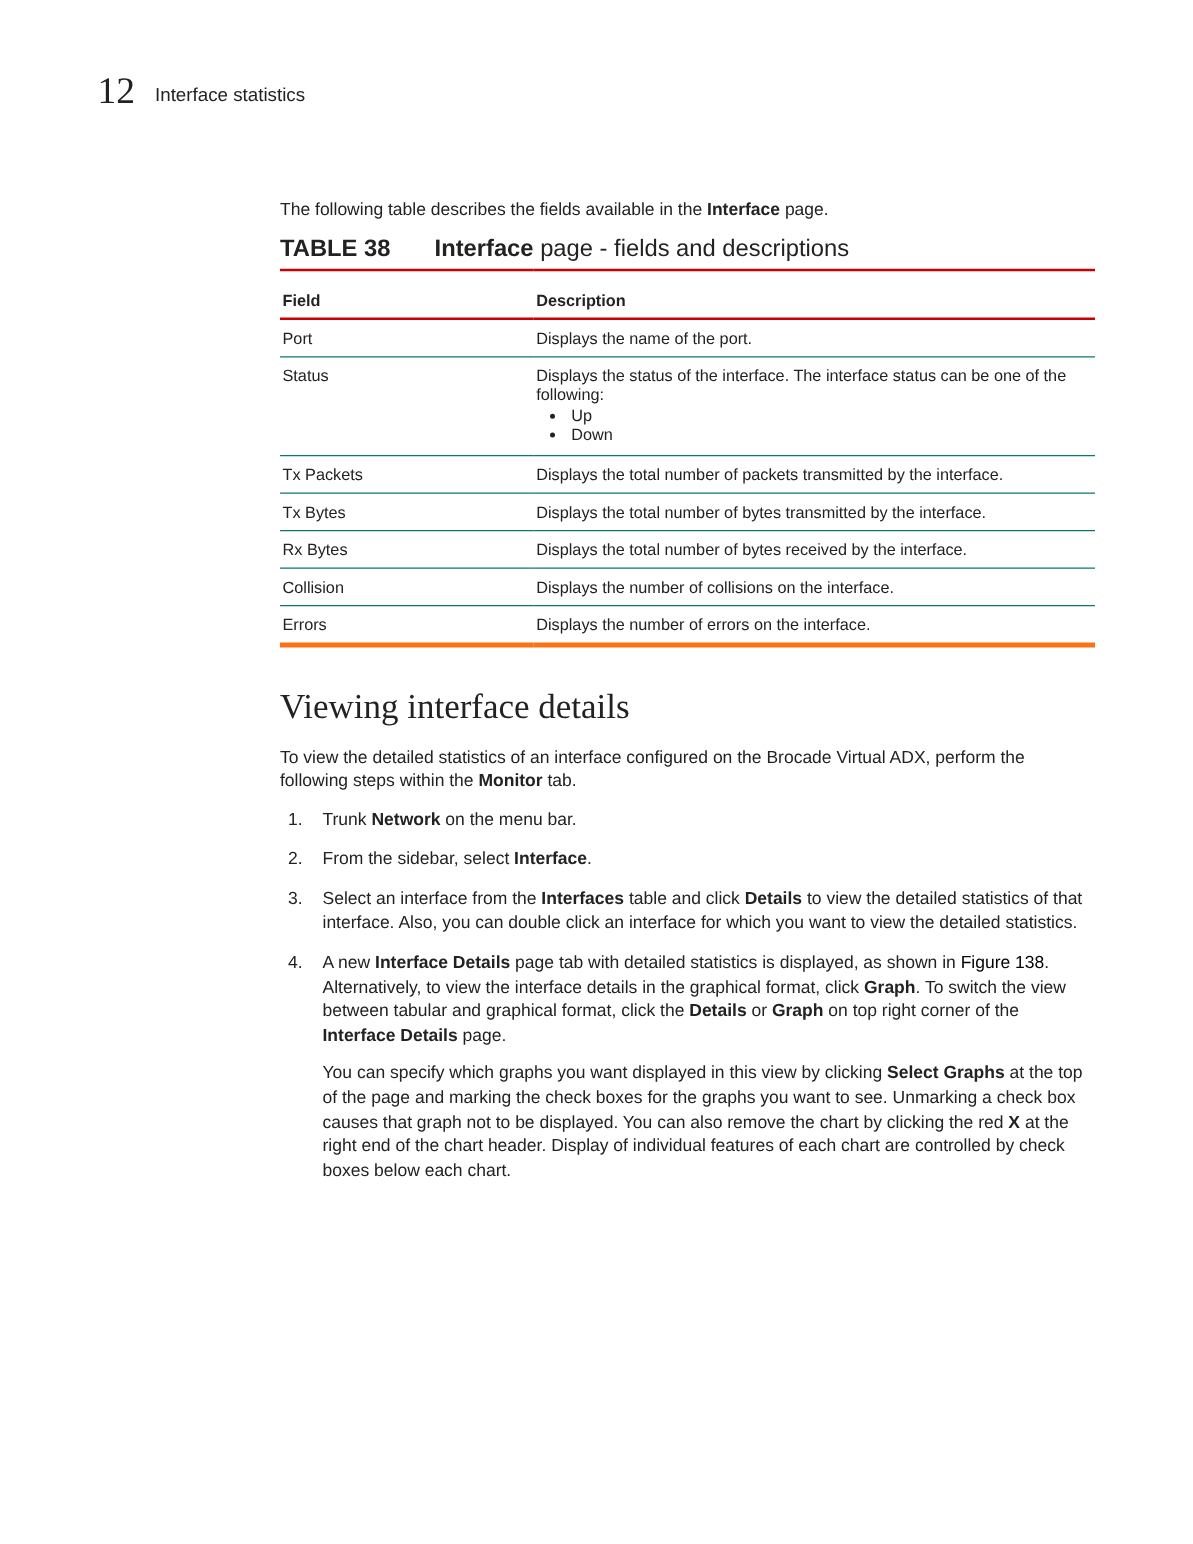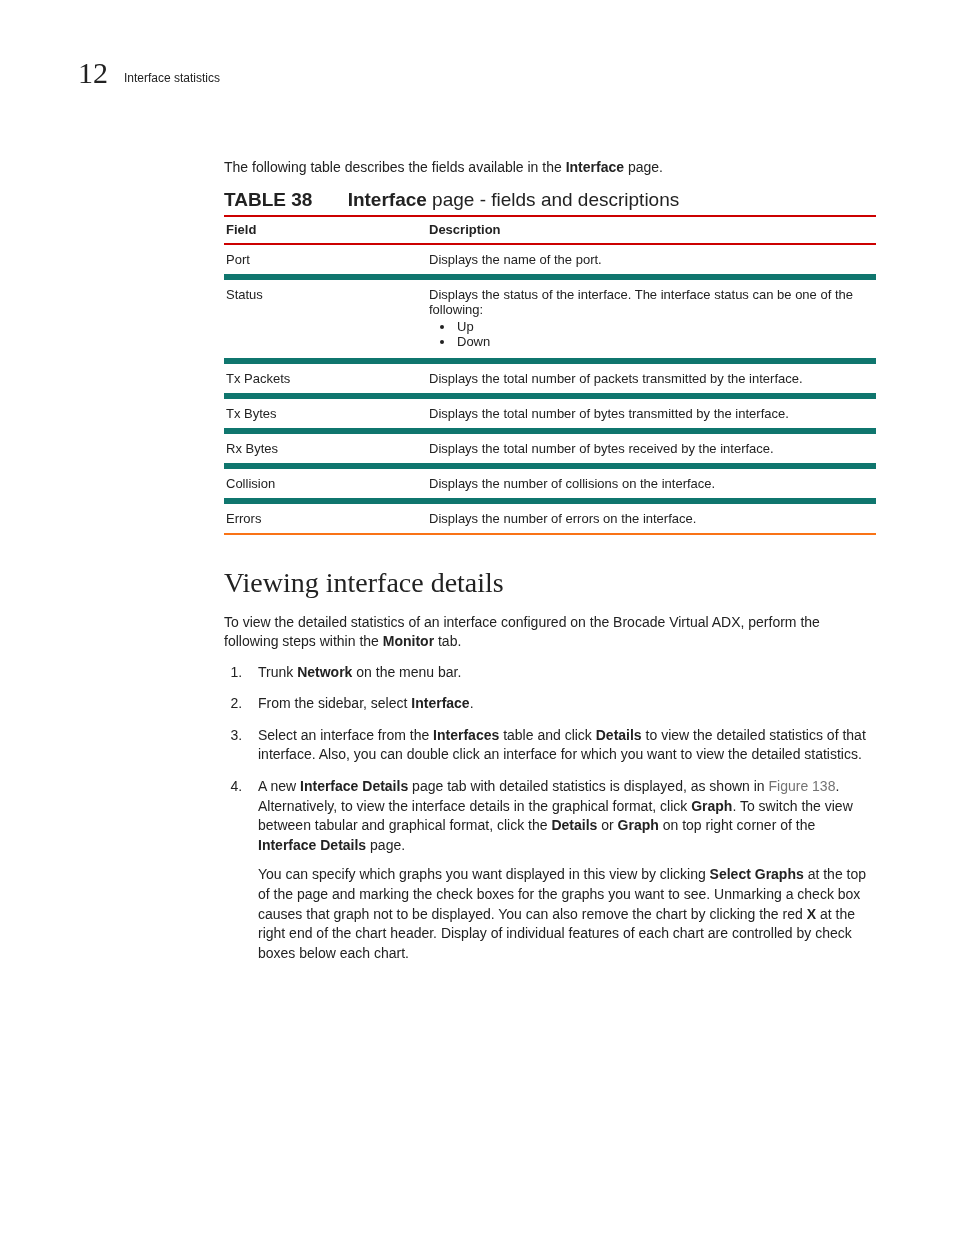--- a/index.html
+++ b/index.html
@@ -25,21 +25,21 @@
     gap: 16px;
     margin-bottom: 70px;
   }
   .chapter-num {
     font-family: Georgia, "Times New Roman", serif;
     font-size: 30px;
     font-weight: 400;
     line-height: 1;
   }
   .chapter-title {
-    font-size: 12px;
+    font-size: 15px;
     margin-bottom: 3px;
   }
   .content {
     margin-left: 146px;
   }
   .body {
     font-size: 14px;
     line-height: 1.35;
     margin: 0 0 12px 0;
   }
@@ -56,29 +56,29 @@
     border-collapse: collapse;
     font-size: 13px;
   }
   table.data thead tr {
     border-top: 2px solid #c00;
     border-bottom: 2px solid #c00;
   }
   table.data th {
     text-align: left;
     font-weight: 700;
-    padding: 5px 6px 6px 2px;
+    padding: 16px 6px 6px 2px;
   }
   table.data tbody td {
     padding: 7px 6px 7px 2px;
     vertical-align: top;
-    border-bottom: 6px solid #0f766e;
+    border-bottom: 1px solid #0f766e;
   }
   table.data tbody tr:last-child td {
-    border-bottom: 2px solid #f97316;
+    border-bottom: 4px solid #f97316;
   }
   table.data td:first-child, table.data th:first-child {
     width: 195px;
   }
   .bullets {
     margin: 2px 0 2px 8px;
     padding: 0 0 0 18px;
   }
   .bullets li { padding-left: 2px; }
   h2.section {
@@ -94,21 +94,21 @@
     margin: 6px 0;
     list-style-position: outside;
   }
   ol.steps > li {
     padding-left: 12px;
     margin-bottom: 12px;
   }
   .step-para {
     margin: 10px 0 0 0;
   }
-  .link { color: #737373; }
+  .link { color: #000000; }
   b { font-weight: 700; }
 </style>
 </head>
 <body>
 
 <div class="page">
 
   <div class="running-head">
     <span class="chapter-num">12</span>
     <span class="chapter-title">Interface statistics</span>

